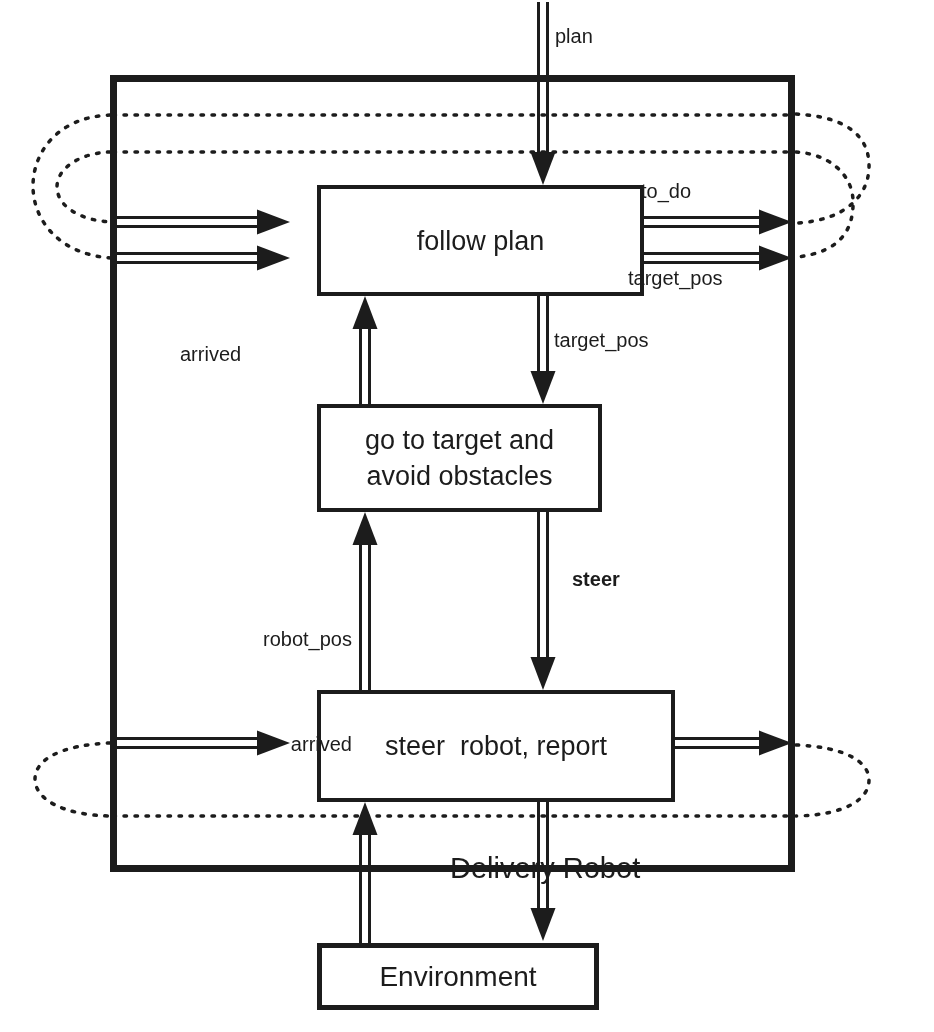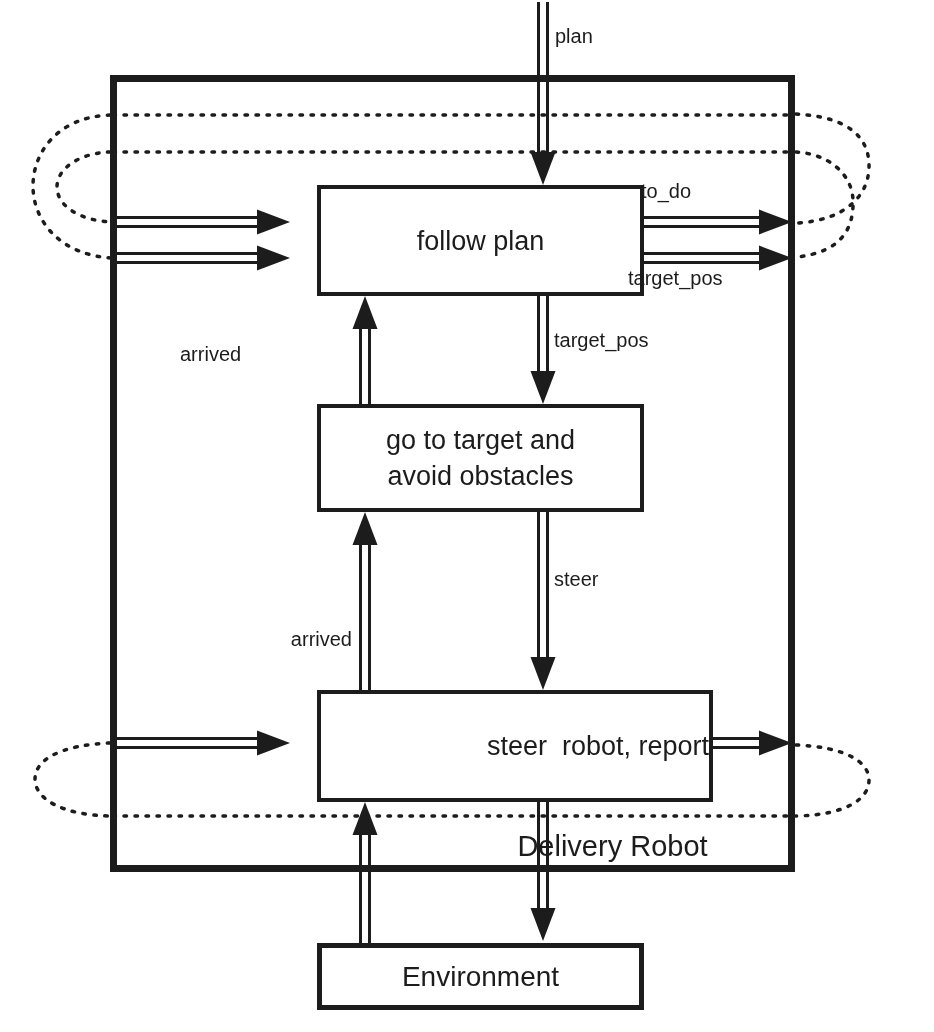--- a/index.html
+++ b/index.html
@@ -97,44 +97,45 @@
       </g>
     </g>
   </svg>
 
   <div class="outerbox" style="left:110px;top:75px;width:685px;height:797px;"></div>
 
   <div class="box inner-label" style="left:290px;top:185px;width:327px;height:111px;border:4px solid #1c1c1c;">
     <div class="ln">follow plan</div>
   </div>
 
-  <div class="box inner-label" style="left:290px;top:404px;width:327px;height:108px;border:4px solid #1c1c1c;">
+  <div class="box inner-label" style="left:290px;top:404px;width:285px;height:108px;border:4px solid #1c1c1c;">
     <div class="ln">go to target and</div>
     <div class="ln">avoid obstacles</div>
   </div>
 
-  <div class="box inner-label" style="left:290px;top:690px;width:396px;height:112px;border:4px solid #1c1c1c;align-items:flex-end;">
+  <div class="box inner-label" style="left:290px;top:690px;width:358px;height:112px;border:4px solid #1c1c1c;">
     <div class="ln">steer  robot, report</div>
   </div>
 
-  <div class="box" style="left:290px;top:943px;width:327px;height:67px;border:5px solid #1c1c1c;font-size:28px;">
+  <div class="box" style="left:290px;top:943px;width:282px;height:67px;border:5px solid #1c1c1c;font-size:28px;">
     <div class="ln">Environment</div>
   </div>
 
   <div class="lbl arrow-lbl" style="left:555px;top:25px;">plan</div>
 
   <div class="lbl arrow-lbl" style="left:641px;top:180px;text-align:right;">to_do</div>
 
   <div class="lbl arrow-lbl" style="left:628px;top:267px;">target_pos</div>
 
   <div class="lbl arrow-lbl" style="left:180px;top:343px;width:172px;text-align:left;">arrived</div>
 
   <div class="lbl arrow-lbl" style="left:554px;top:329px;">target_pos</div>
 
   <div class="lbl arrow-lbl" style="left:130px;top:552px;width:222px;text-align:right;line-height:35px;">
+    <div>robot_pos</div>
     <div>arrived</div>
   </div>
 
-  <div class="lbl arrow-lbl" style="left:554px;top:568px;">steer</div>
+  <div class="lbl arrow-lbl" style="left:572px;top:568px;font-weight:bold;">steer</div>
 
-  <div class="lbl" style="left:450px;top:830px;width:325px;text-align:center;font-size:29px;">Delivery Robot</div>
+  <div class="lbl" style="left:450px;top:852px;width:325px;text-align:left;font-size:29px;">Delivery Robot</div>
 
 </div>
 
 </body></html>

